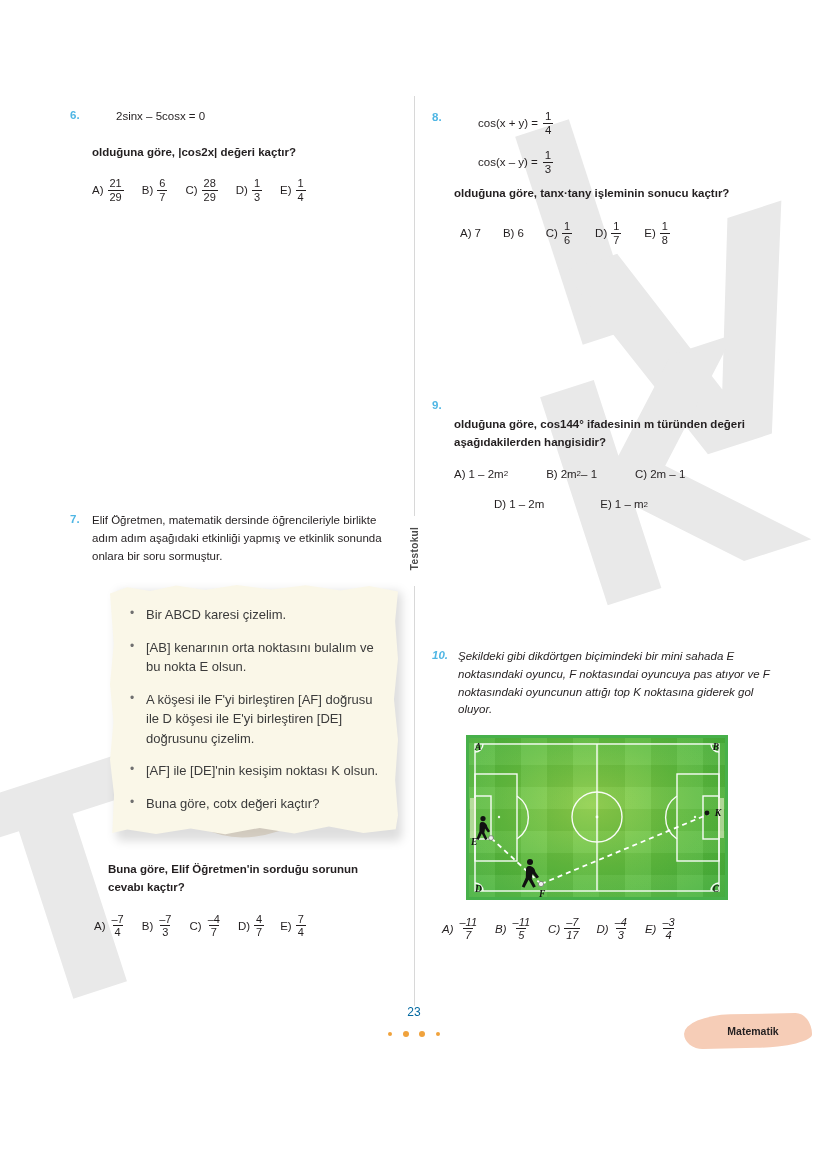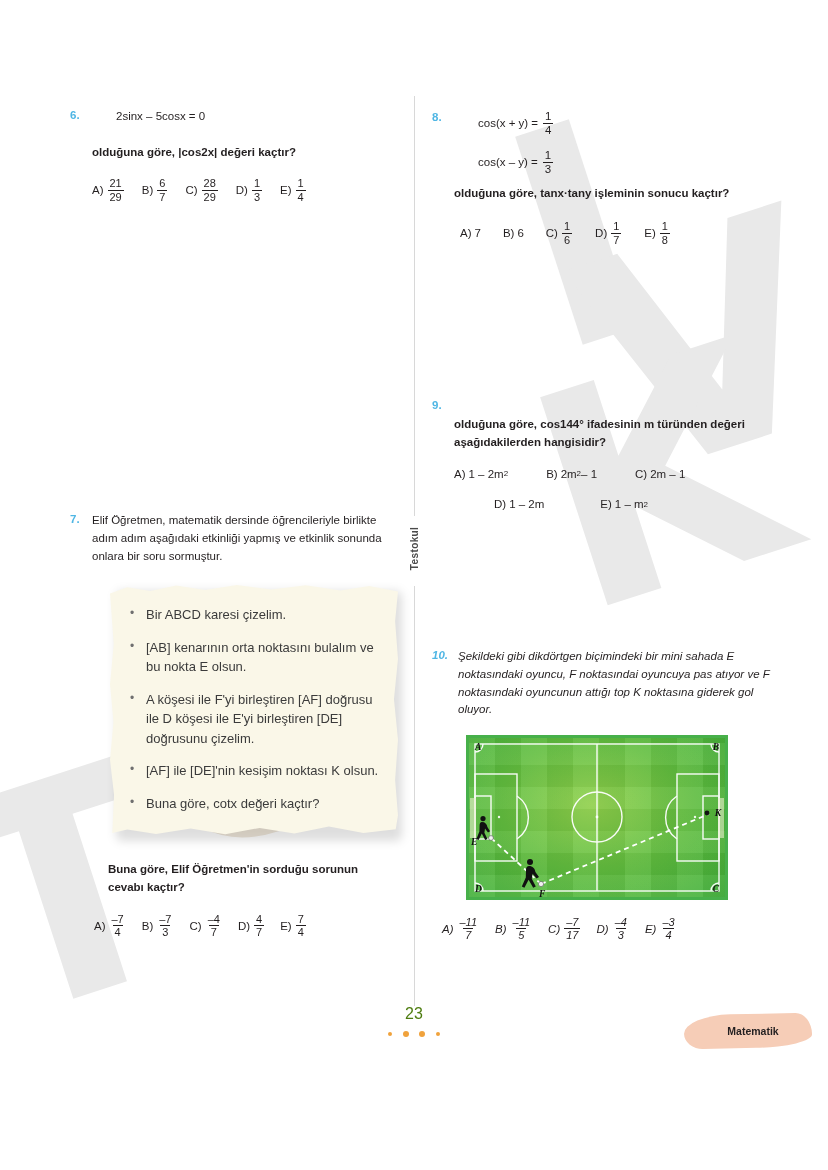--- a/index.html
+++ b/index.html
@@ -124,21 +124,21 @@
   }
   .pitch svg { position: absolute; inset: 0; }
   .pt-lbl {
     position: absolute; color: #111; font-size: 9.5px; font-weight: 700;
     font-family: "Liberation Serif", serif;
   }
 
   
   .pagenum {
     position: absolute; left: 0; right: 0; top: 1005px; text-align: center;
-    font-size: 16px; color: #4d7c0f; z-index: 3;
+    font-size: 12px; color: #0369a1; z-index: 3;
   }
   .dots { position: absolute; left: 0; right: 0; top: 1024px; text-align: center; z-index: 3; }
   .dots i {
     display: inline-block; border-radius: 50%; background: #f0a23c; margin: 0 3px;
     vertical-align: middle;
   }
   .tab-math {
     position: absolute; left: 684px; top: 1014px; width: 128px; height: 34px; z-index: 3;
   }
   .tab-math .brush {

